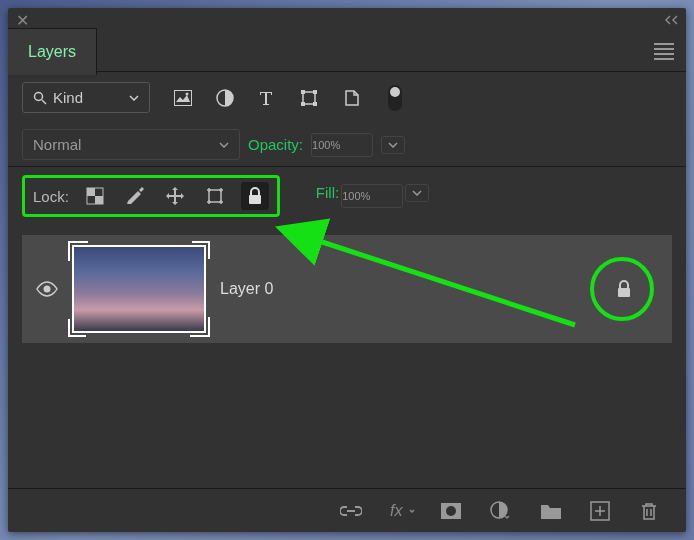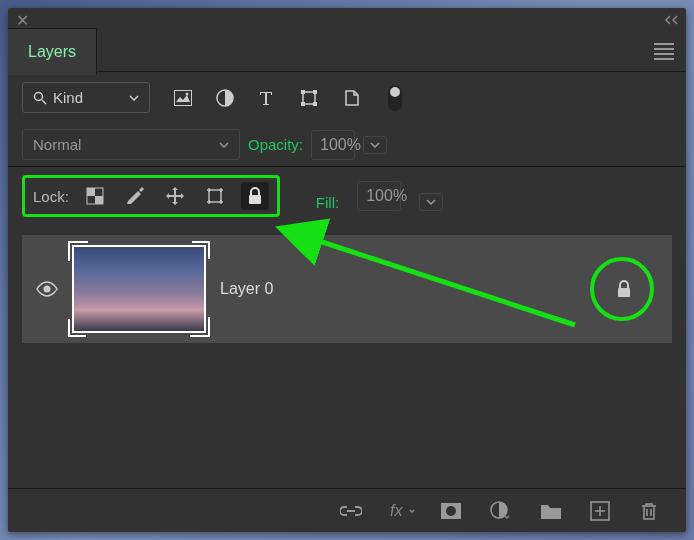--- a/index.html
+++ b/index.html
@@ -16,28 +16,28 @@
 .row{display:flex;align-items:center;padding:10px 14px;gap:10px}
 .filter-dropdown{display:flex;align-items:center;gap:8px;border:1px solid #555;border-radius:3px;padding:6px 10px;color:#ccc;font-size:15px;min-width:128px;justify-content:space-between}
 .filter-dropdown .left{display:flex;align-items:center;gap:6px}
 .icon-btn{width:24px;height:24px;display:flex;align-items:center;justify-content:flex-start;color:#ccc;cursor:pointer}
 .filter-icons{display:flex;gap:18px;margin-left:14px;align-items:center}
 .toggle{width:14px;height:26px;background:#222;border-radius:7px;position:relative;margin-left:4px}
 .toggle::after{content:"";position:absolute;top:2px;left:2px;width:10px;height:10px;background:#ccc;border-radius:50%}
 .blend-row{display:flex;align-items:center;padding:6px 14px;gap:8px;border-bottom:1px solid #1a1a1a}
 .blend-select{border:1px solid #444;border-radius:3px;padding:6px 10px;color:#999;font-size:15px;width:218px;display:flex;justify-content:space-between;align-items:center}
 .label{color:#22c55e;font-size:15px}
-.value-input{border:1px solid #444;border-radius:3px;padding:5px 8px;color:#999;font-size:16px;width:44px}
+.value-input{border:1px solid #444;border-radius:3px;padding:5px 0;color:#999;font-size:11px;width:62px}
 .chev{color:#999;font-size:12px;border:1px solid #444;border-radius:3px;padding:5px 6px}
 .lock-row{display:flex;align-items:center;padding:8px 14px;gap:8px}
 .lock-group{display:flex;align-items:center;gap:12px;border:3px solid #14e014;padding:4px 8px;border-radius:4px}
 .lock-group .label{color:#bbb}
 .lock-icon-btn{width:28px;height:28px;display:flex;align-items:center;justify-content:center;color:#bbb;cursor:pointer}
 .lock-icon-btn.active{background:#1f1f1f;border-radius:3px}
-.fill-group{display:flex;align-items:flex-end;gap:18px;margin-left:28px}
+.fill-group{display:flex;align-items:flex-start;gap:2px;margin-left:28px}
 .layer-list{flex:1;padding:10px 14px}
 .layer-row{background:#4a4a4a;display:flex;align-items:center;padding:10px 14px;gap:14px;border-radius:0;position:relative}
 .vis-icon{color:#ccc;font-size:20px}
 .thumb{width:134px;height:88px;background:linear-gradient(180deg,#3a4a7a 0%,#5a6a9a 30%,#8a7a9a 55%,#c89aa8 75%,#3a3a4a 100%);border:2px solid #fff;position:relative}
 .thumb::before,.thumb::after{content:"";position:absolute;width:18px;height:18px;border:2px solid #fff}
 .thumb::before{top:-6px;left:-6px;border-right:none;border-bottom:none}
 .thumb::after{bottom:-6px;right:-6px;border-left:none;border-top:none}
 .thumb .corner-tr{position:absolute;top:-6px;right:-6px;width:18px;height:18px;border:2px solid #fff;border-left:none;border-bottom:none}
 .thumb .corner-bl{position:absolute;bottom:-6px;left:-6px;width:18px;height:18px;border:2px solid #fff;border-right:none;border-top:none}
 .layer-name{color:#ddd;font-size:16px}

